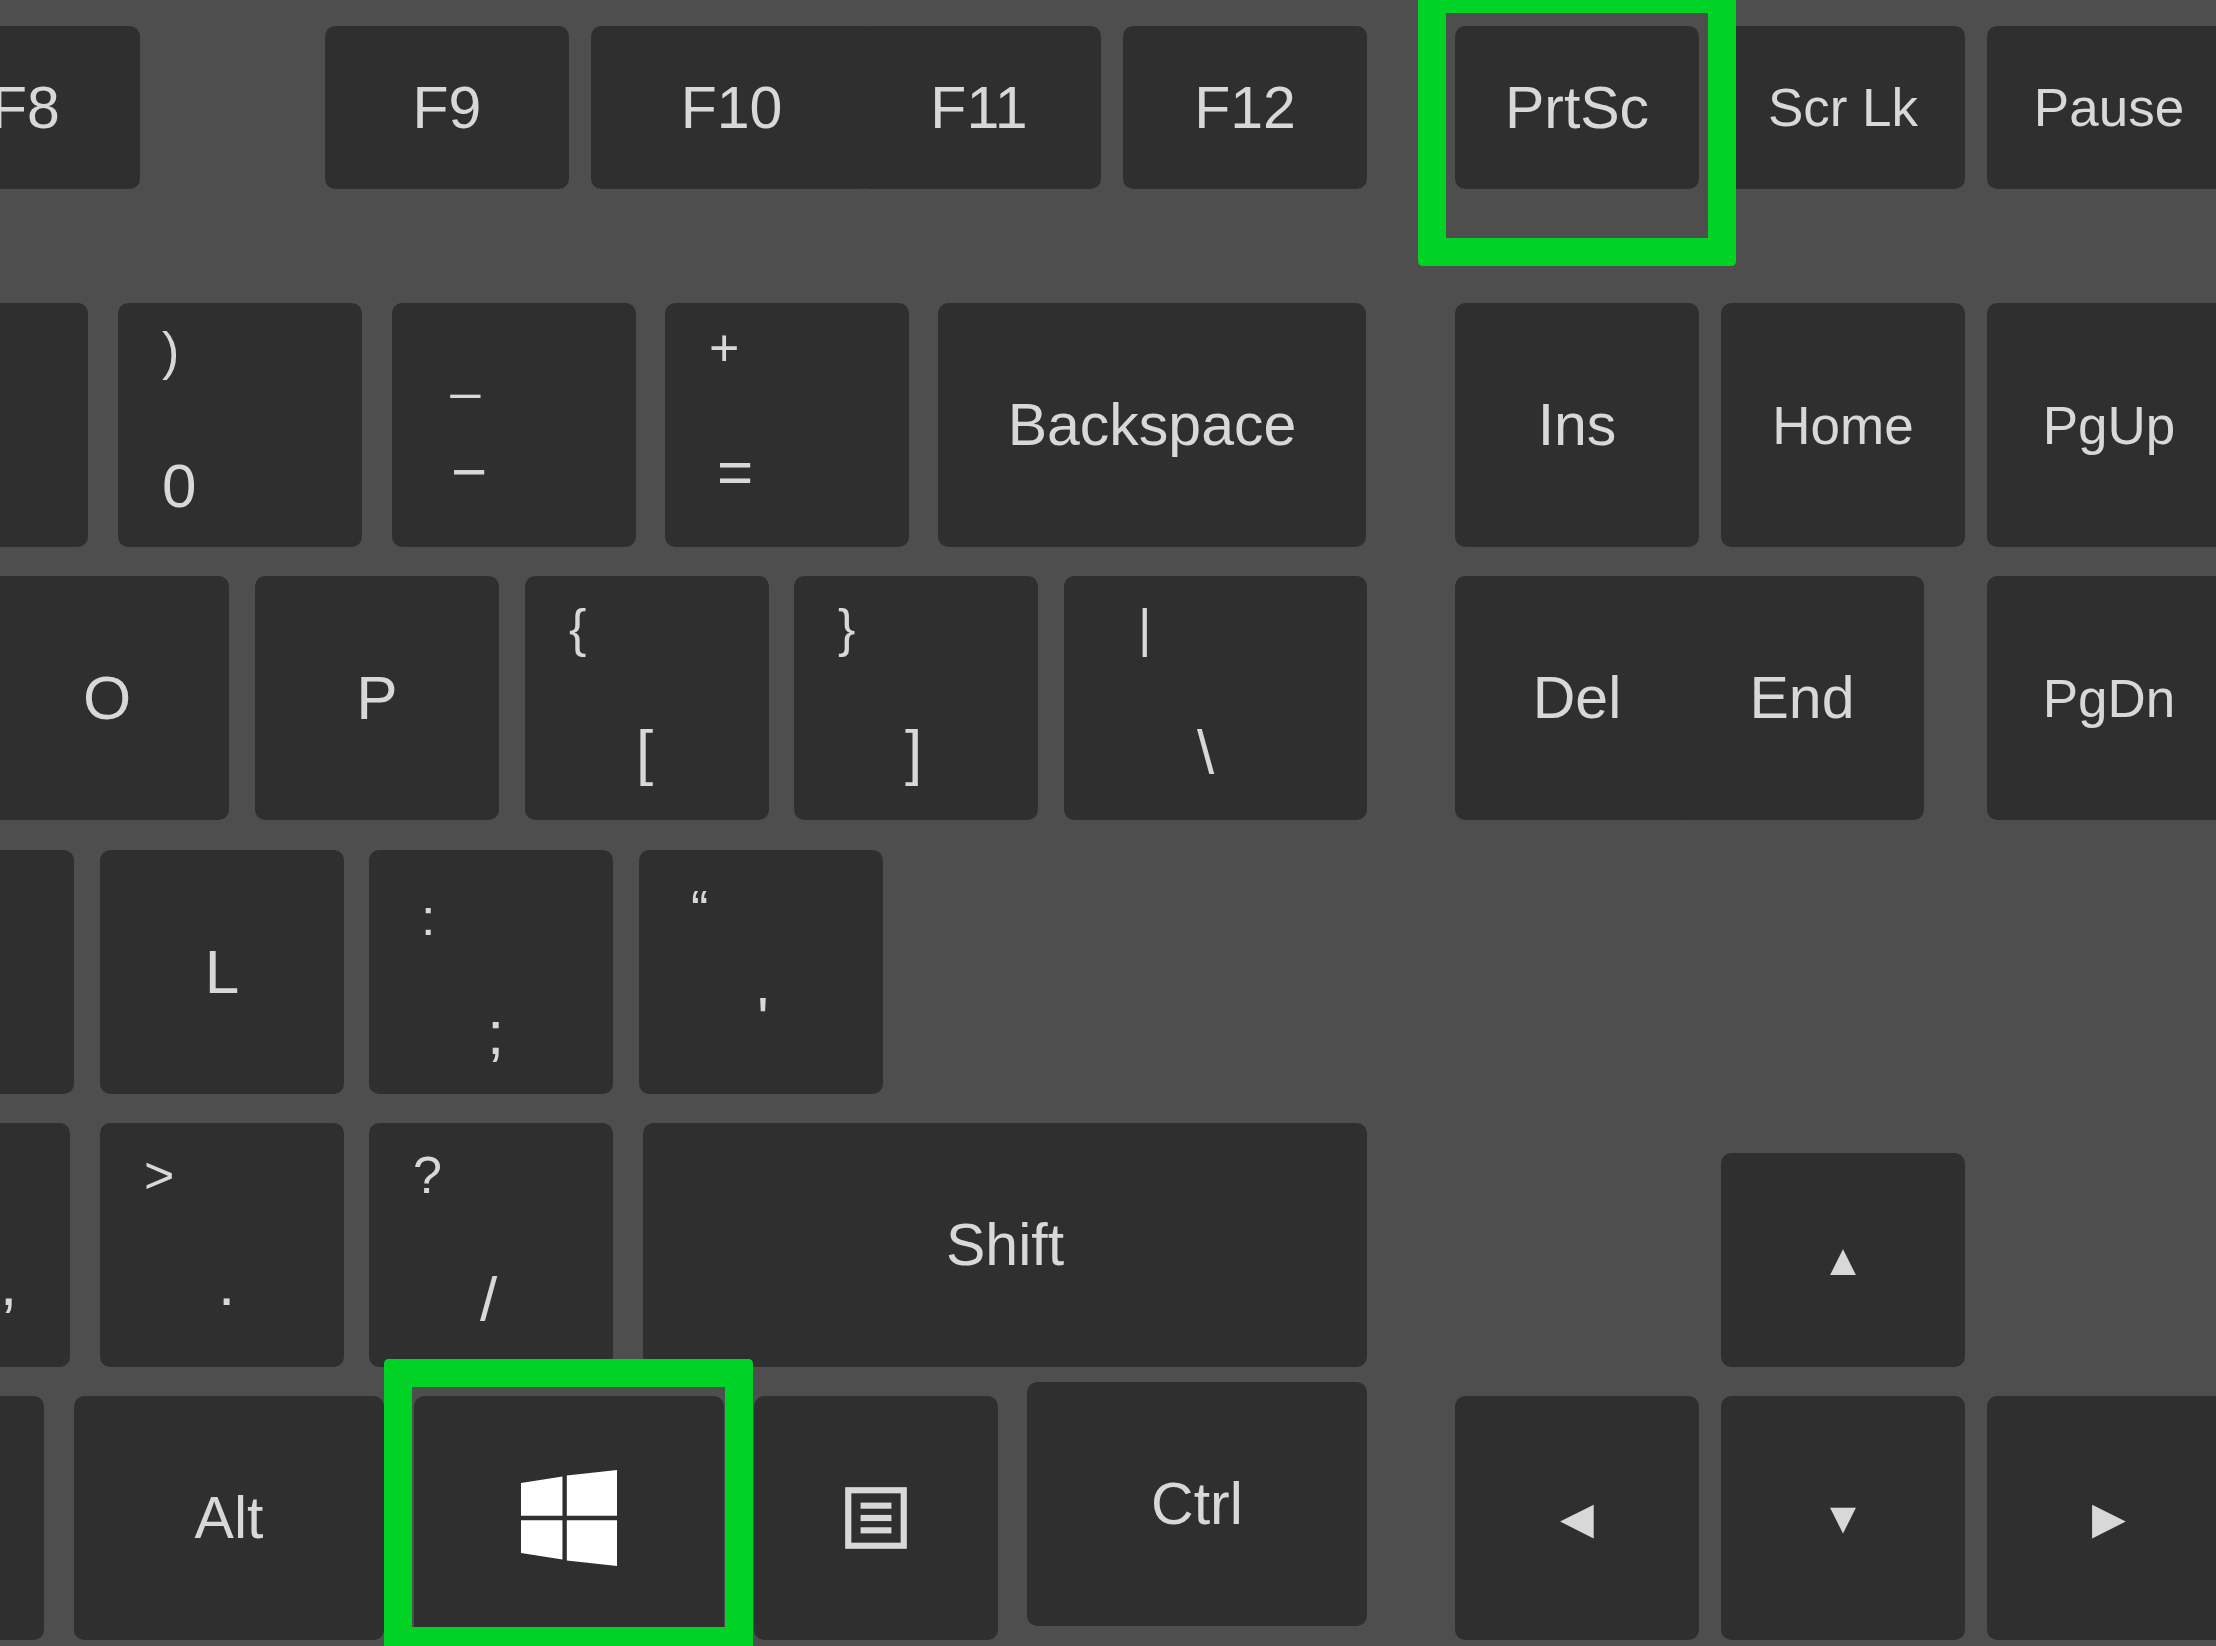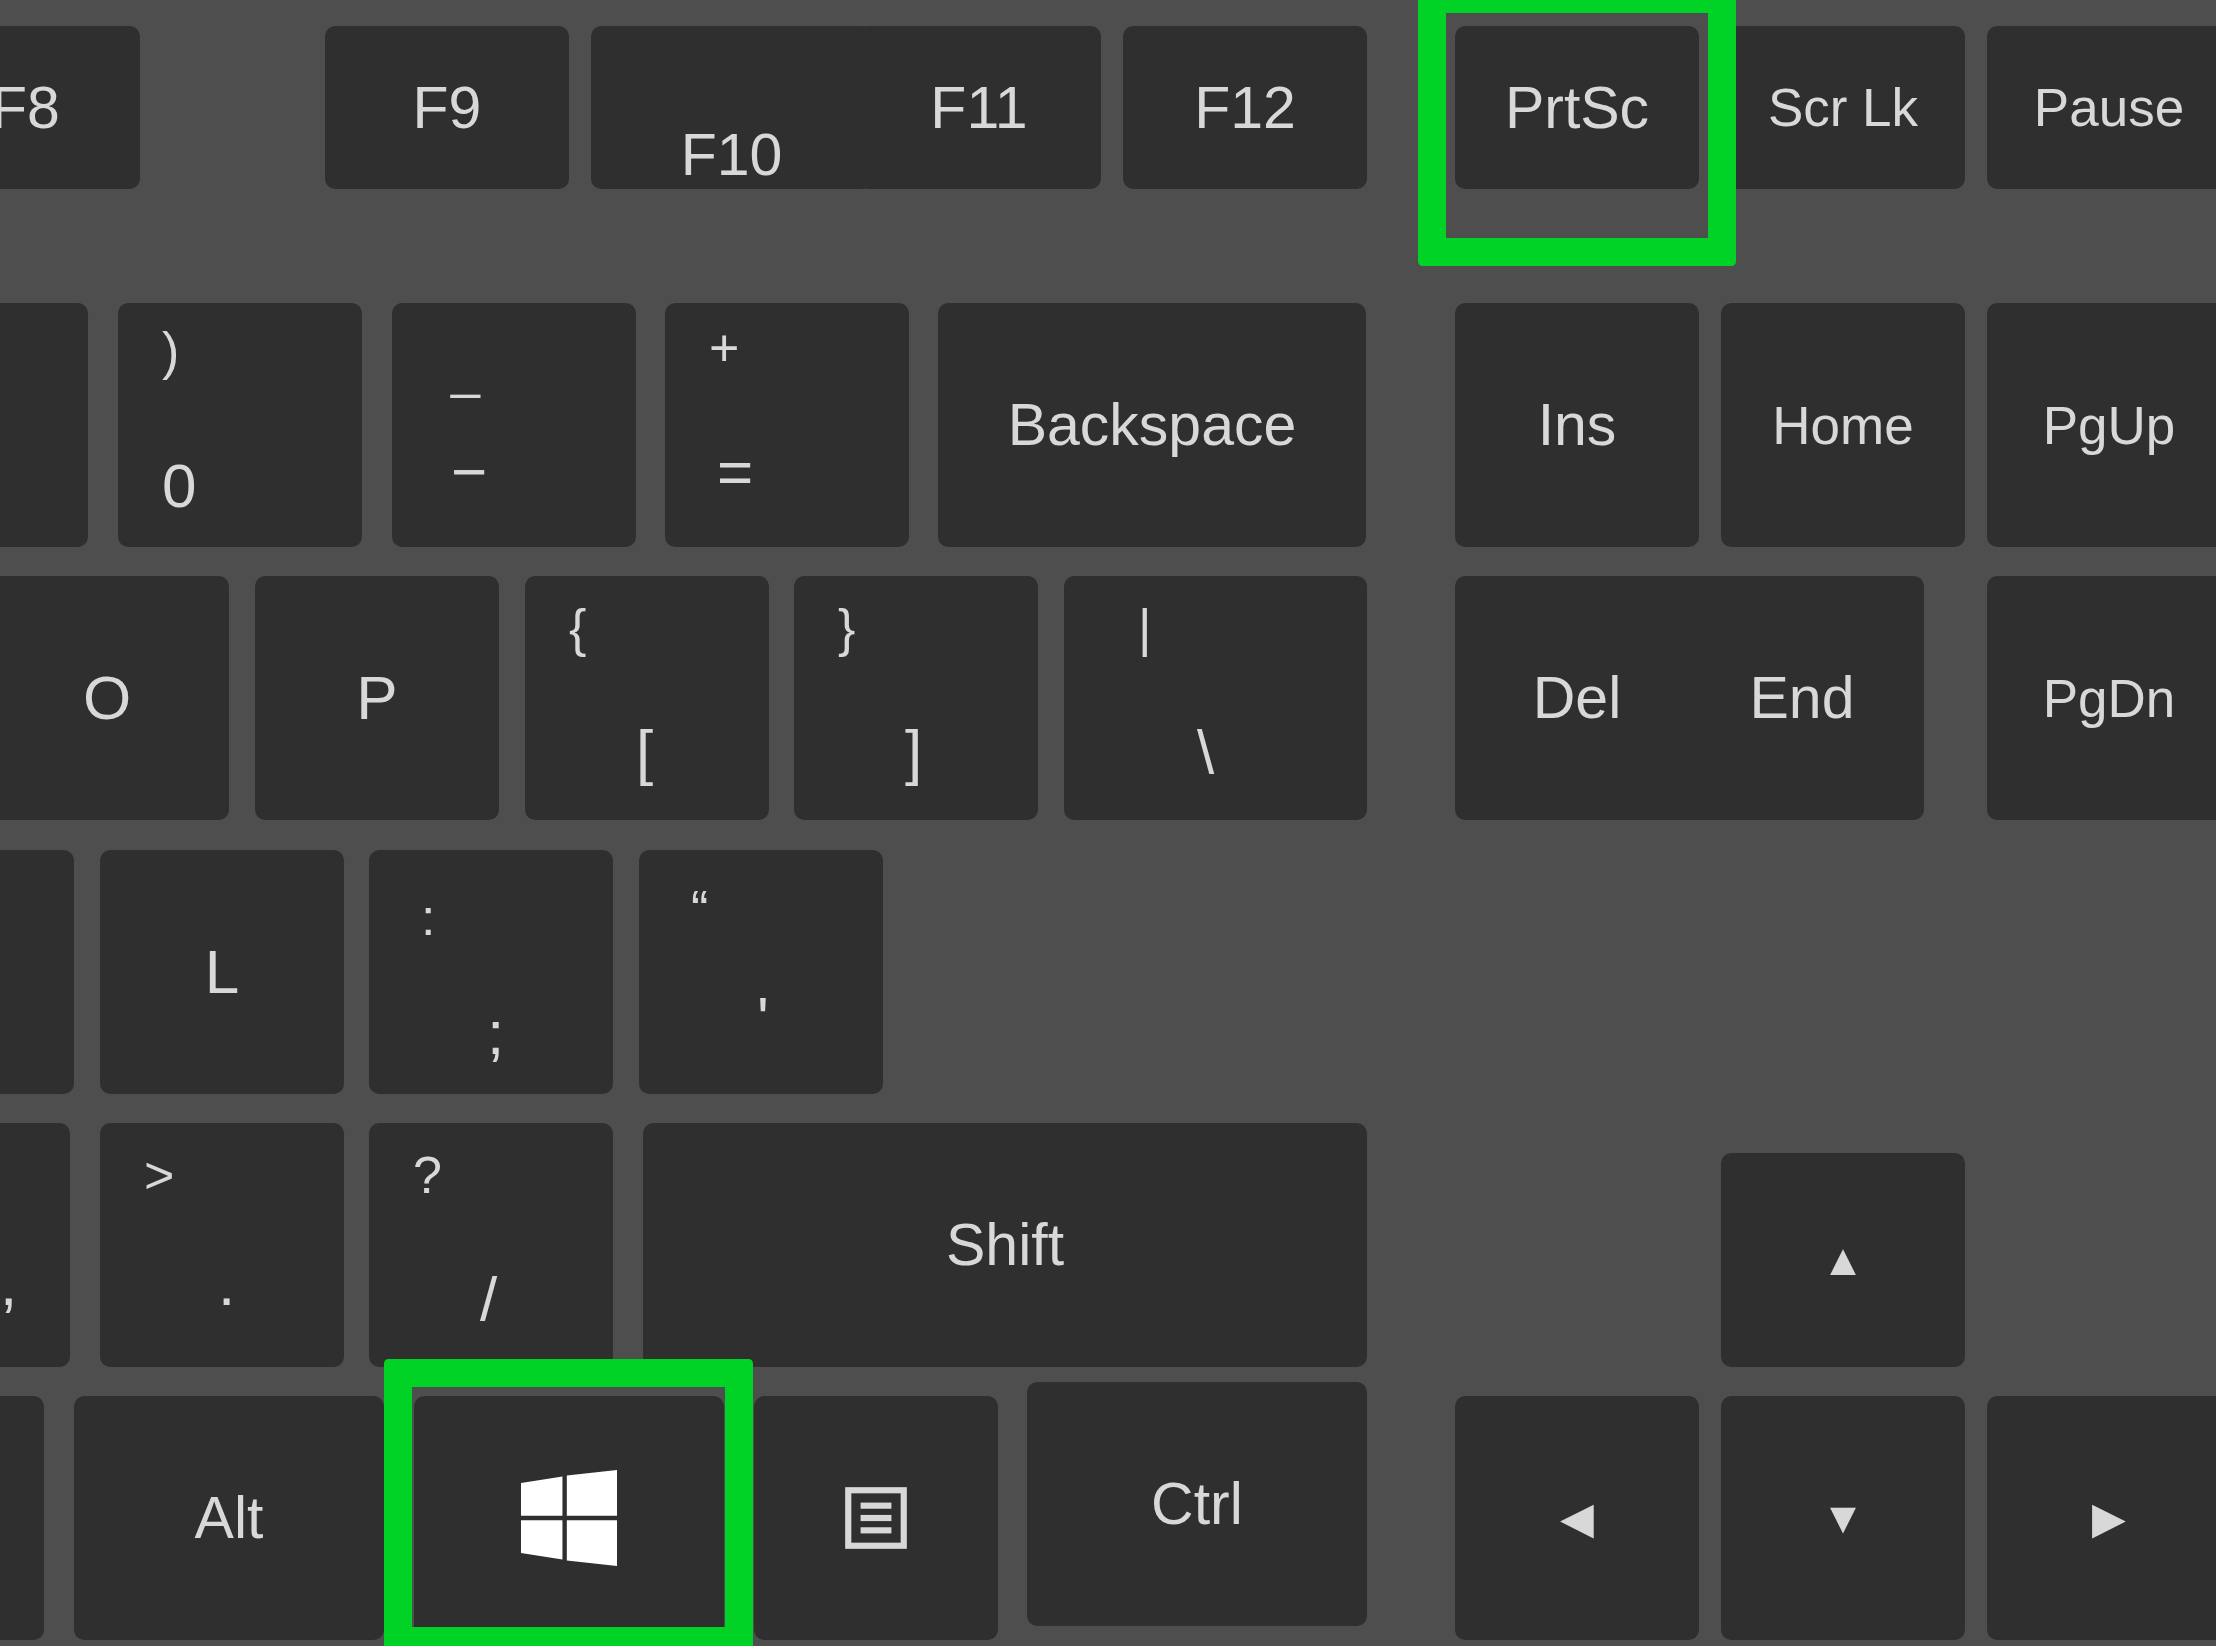--- a/index.html
+++ b/index.html
@@ -56,21 +56,21 @@
 <body>
 
 <div class="kb">
 
   <div class="key" style="left:-89px; top:26px; width:229px; height:163px;">
     <span class="label">F8</span>
   </div>
   <div class="key" style="left:325px; top:26px; width:244px; height:163px;">
     <span class="label">F9</span>
   </div>
-  <div class="key" style="left:591px; top:26px; width:281px; height:163px;align-items:flex-end;">
+  <div class="key" style="left:591px; top:26px; width:281px; height:163px;">
     <span class="label">F10</span>
   </div>
   <div class="key" style="left:857px; top:26px; width:244px; height:163px;">
     <span class="label">F11</span>
   </div>
   <div class="key" style="left:1123px; top:26px; width:244px; height:163px;">
     <span class="label">F12</span>
   </div>
   <div class="key" style="left:1455px; top:26px; width:244px; height:163px;">
     <span class="label">PrtSc</span>

